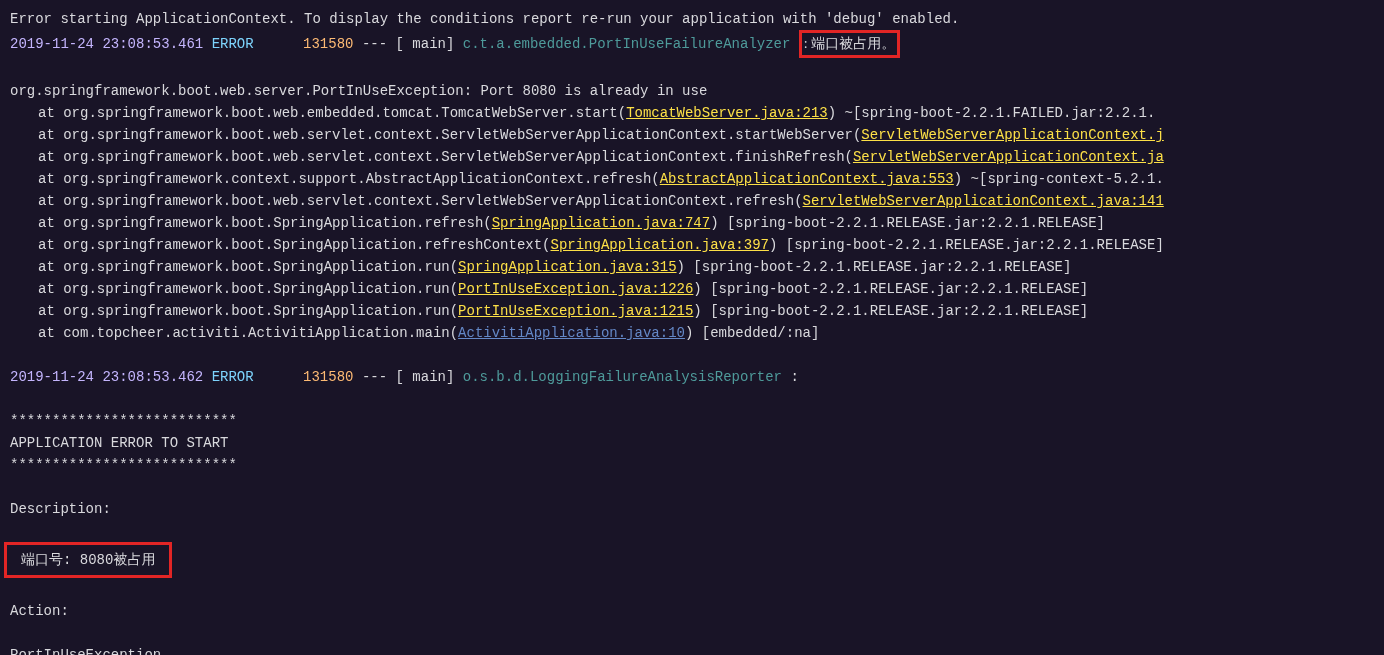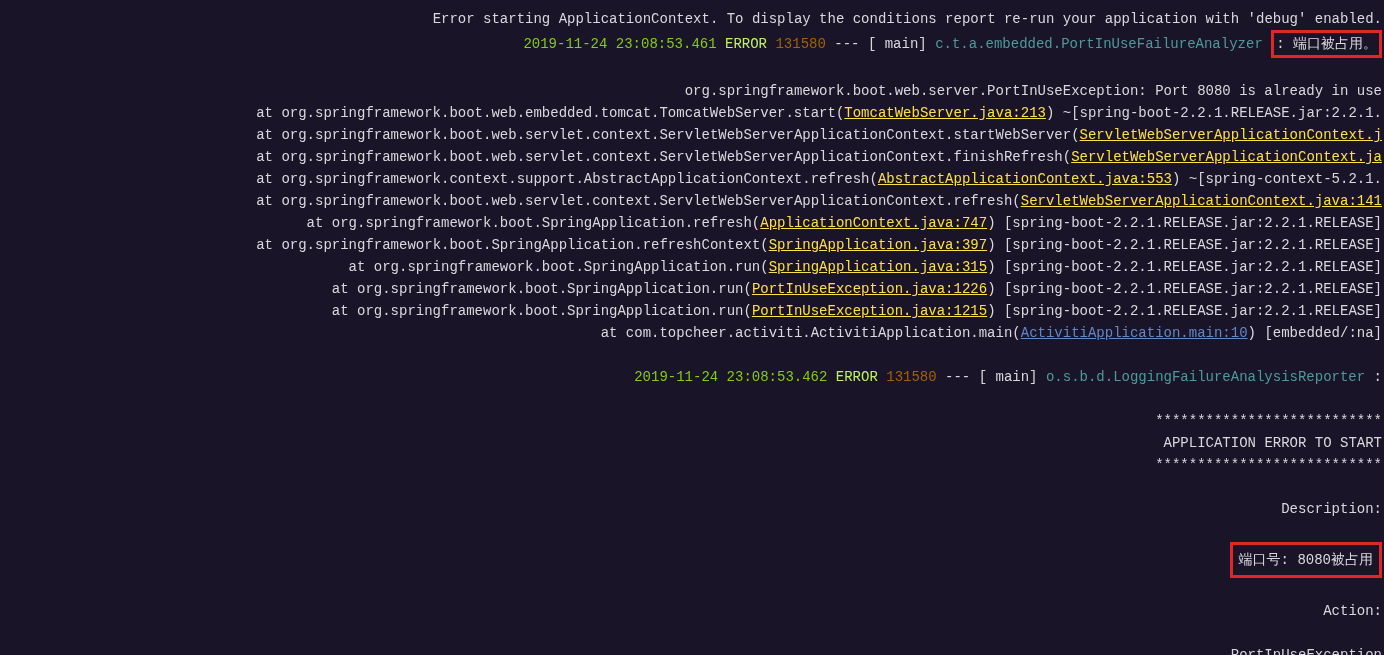--- a/index.html
+++ b/index.html
@@ -6,39 +6,40 @@
     body {
       background: #191427;
       color: #d9d9dd;
       font-family: Consolas, Monaco, 'Courier New', monospace;
       font-size: 14px;
       line-height: 22px;
       padding: 8px 2px 8px 10px;
       white-space: nowrap;
       overflow-x: hidden;
     }
-    .line { display: block; text-align: right; }
-    .timestamp { color: #84cc16; }
-    .level-error { color: #bef264; font-family: Liberation Mono, monospace; }
-    .pid { color: #a16207; }
+    .line { display: block; }
+    .timestamp { color: #c4b5fd; }
+    .level-error { color: #7dd3fc; font-family: Liberation Mono, monospace; }
+    .pid { color: #fdba74; margin-left: 41px; }
     .dashes { color: #d9d9dd; }
     .thread { color: #d9d9dd; }
     .logger { color: #4e9a9a; }
     .msg { color: #d9d9dd; }
     .underline { text-decoration: underline; color: #fde047; }
     .link { text-decoration: underline; color: #6488c7; }
     .callout {
       border: 3px solid #e22525;
       display: inline-block;
       padding: 0 2px;
+      font-family: Liberation Serif, serif;
     }
     .callout-block {
       border: 3px solid #e22525;
       display: inline-block;
-      padding: 4px 6px;
+      padding: 4px 14px;
       margin-left: -6px;
     }
     .gutter { display: inline-block; width: 28px; }
   </style>
 </head>
 <body>
 
 <div class="line"><span>Error starting ApplicationContext. To display the conditions report re-run your application with 'debug' enabled.</span></div>
 
 <div class="line">
@@ -49,34 +50,34 @@
   <span class="thread"><span>[</span><span>           main</span><span>]</span></span>
   <span class="logger">c.t.a.embedded.PortInUseFailureAnalyzer</span>
   <span class="callout"><span class="msg">  :</span> <span class="msg">端口被占用。</span></span>
 </div>
 
 <div class="line">&nbsp;</div>
 
 <div class="line"><span>org.springframework.boot.web.server.PortInUseException: Port 8080 is already in use</span></div>
 
 <div id="stack-rows">
-    <div class="line"><span class="gutter"></span><span>at </span><span>org.springframework.boot.web.embedded.tomcat.TomcatWebServer.start(</span><span class="underline">TomcatWebServer.java:213</span><span>) ~[spring-boot-2.2.1.RELEASE.jar:2.2.1.</span></div>
+    <div class="line"><span class="gutter"></span><span>at </span><span>org.springframework.boot.web.embedded.tomcat.TomcatWebServer.start(</span><span class="underline">TomcatWebServer.java:213</span><span>) ~[spring-boot-2.2.1.FAILED.jar:2.2.1.</span></div>
     <div class="line"><span class="gutter"></span><span>at </span><span>org.springframework.boot.web.servlet.context.ServletWebServerApplicationContext.startWebServer(</span><span class="underline">ServletWebServerApplicationContext.j</span><span></span></div>
     <div class="line"><span class="gutter"></span><span>at </span><span>org.springframework.boot.web.servlet.context.ServletWebServerApplicationContext.finishRefresh(</span><span class="underline">ServletWebServerApplicationContext.ja</span><span></span></div>
     <div class="line"><span class="gutter"></span><span>at </span><span>org.springframework.context.support.AbstractApplicationContext.refresh(</span><span class="underline">AbstractApplicationContext.java:553</span><span>) ~[spring-context-5.2.1.</span></div>
     <div class="line"><span class="gutter"></span><span>at </span><span>org.springframework.boot.web.servlet.context.ServletWebServerApplicationContext.refresh(</span><span class="underline">ServletWebServerApplicationContext.java:141</span><span></span></div>
-    <div class="line"><span class="gutter"></span><span>at </span><span>org.springframework.boot.SpringApplication.refresh(</span><span class="underline">ApplicationContext.java:747</span><span>) [spring-boot-2.2.1.RELEASE.jar:2.2.1.RELEASE]</span></div>
+    <div class="line"><span class="gutter"></span><span>at </span><span>org.springframework.boot.SpringApplication.refresh(</span><span class="underline">SpringApplication.java:747</span><span>) [spring-boot-2.2.1.RELEASE.jar:2.2.1.RELEASE]</span></div>
     <div class="line"><span class="gutter"></span><span>at </span><span>org.springframework.boot.SpringApplication.refreshContext(</span><span class="underline">SpringApplication.java:397</span><span>) [spring-boot-2.2.1.RELEASE.jar:2.2.1.RELEASE]</span></div>
     <div class="line"><span class="gutter"></span><span>at </span><span>org.springframework.boot.SpringApplication.run(</span><span class="underline">SpringApplication.java:315</span><span>) [spring-boot-2.2.1.RELEASE.jar:2.2.1.RELEASE]</span></div>
     <div class="line"><span class="gutter"></span><span>at </span><span>org.springframework.boot.SpringApplication.run(</span><span class="underline">PortInUseException.java:1226</span><span>) [spring-boot-2.2.1.RELEASE.jar:2.2.1.RELEASE]</span></div>
     <div class="line"><span class="gutter"></span><span>at </span><span>org.springframework.boot.SpringApplication.run(</span><span class="underline">PortInUseException.java:1215</span><span>) [spring-boot-2.2.1.RELEASE.jar:2.2.1.RELEASE]</span></div>
   </div>
 
 <div class="line">
-  <span class="gutter"></span><span>at </span><span>com.topcheer.activiti.ActivitiApplication.main(</span><span class="link">ActivitiApplication.main:10</span><span>) [embedded/:na]</span>
+  <span class="gutter"></span><span>at </span><span>com.topcheer.activiti.ActivitiApplication.main(</span><span class="link">ActivitiApplication.java:10</span><span>) [embedded/:na]</span>
 </div>
 
 <div class="line">&nbsp;</div>
 
 <div class="line">
   <span class="timestamp">2019-11-24 23:08:53.462</span>
   <span class="level-error">ERROR</span>
   <span class="pid">131580</span>
   <span class="dashes">---</span>
   <span class="thread"><span>[</span><span>           main</span><span>]</span></span>

